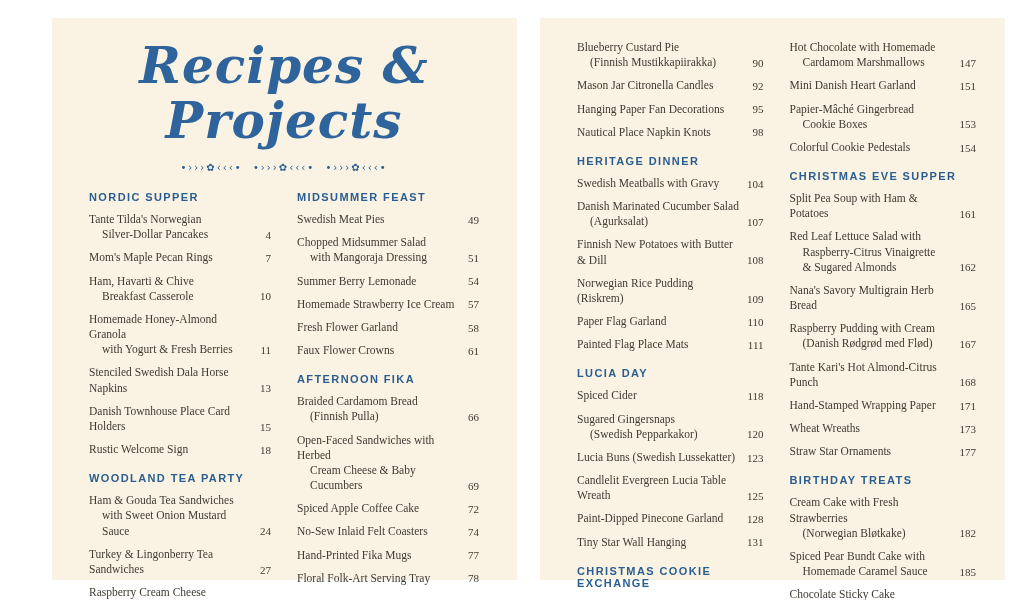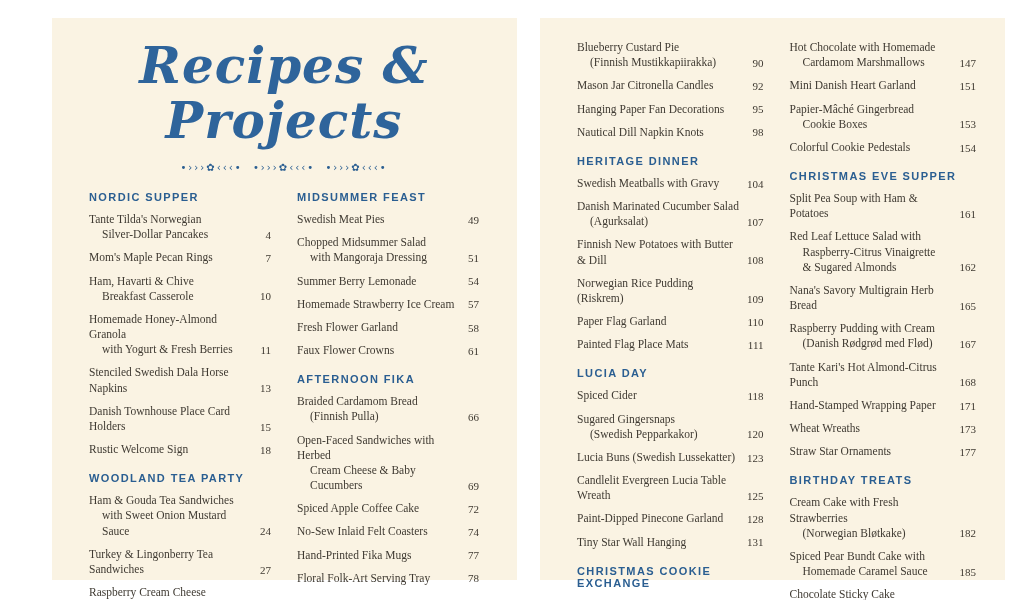--- a/index.html
+++ b/index.html
@@ -239,21 +239,21 @@
               <div class="pg">92</div>
             </div>
             <div class="item">
               <div class="entry-lines">
                 <div class="line">Hanging Paper Fan Decorations</div>
               </div>
               <div class="pg">95</div>
             </div>
             <div class="item">
               <div class="entry-lines">
-                <div class="line">Nautical Dill Napkin Knots</div>
+                <div class="line">Nautical Place Napkin Knots</div>
               </div>
               <div class="pg">98</div>
             </div>
           </div>
           <div class="section">
             <div class="heading">HERITAGE DINNER</div>
             <div class="item">
               <div class="entry-lines">
                 <div class="line">Swedish Meatballs with Gravy</div>
               </div>

